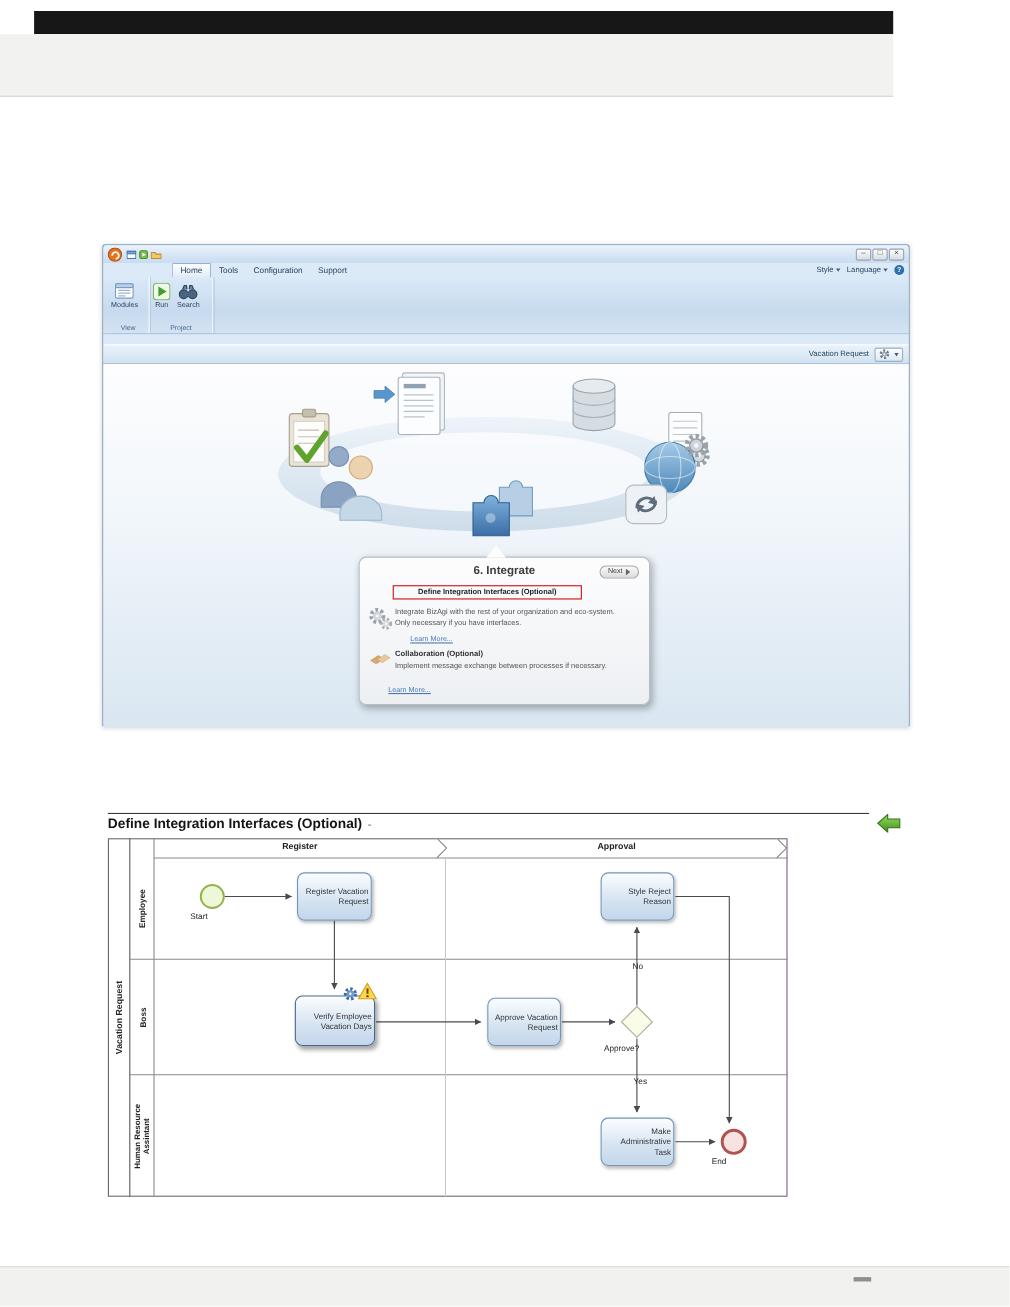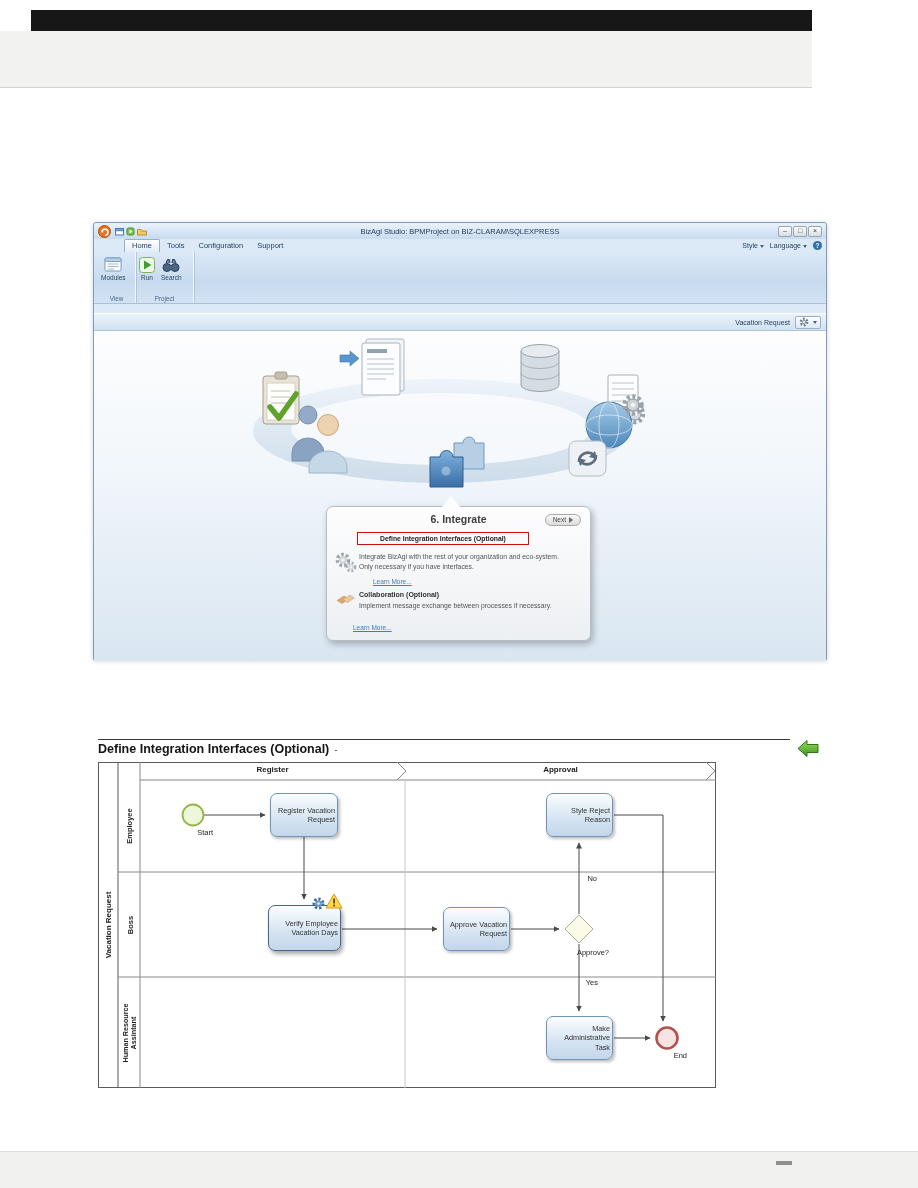--- a/index.html
+++ b/index.html
@@ -18,21 +18,21 @@
   .titlebar{position:relative;height:16px;background:linear-gradient(#eaf3fc,#c8dbf0);
             border-radius:3px 3px 0 0;display:flex;align-items:center;padding:0 4px;}
   .title-text{position:absolute;left:0;right:0;text-align:center;font-size:7.5px;color:#27405c;}
   .qat{display:flex;gap:2px;margin-left:4px;align-items:center;z-index:2;}
   .winbtns{margin-left:auto;display:flex;z-index:2;}
   .wbtn{width:14px;height:11px;margin-left:1px;background:linear-gradient(#fdfdfd,#d8dde2);
         border:1px solid #9aa4ae;border-radius:2px;font-size:7px;line-height:8px;text-align:center;color:#444;}
   .tabrow{position:relative;height:13px;display:flex;align-items:flex-end;padding-left:30px;background:#dce9f7;}
   .tab{font-size:7.5px;color:#1e3c5c;padding:1px 7px 2px;}
   .tab.active{background:linear-gradient(#fdfefe,#e2ecf7);border:1px solid #96b1cc;border-bottom:none;
-              border-radius:2px 2px 0 0;}
+              border-radius:2px 2px 0 0;margin-left:32px;}
   .tab-right{position:absolute;right:4px;top:2px;display:flex;align-items:center;gap:6px;font-size:7px;color:#1e3c5c;}
   .caret{display:inline-block;width:0;height:0;border-left:2.5px solid transparent;border-right:2.5px solid transparent;
          border-top:3px solid #44617e;margin-left:2px;vertical-align:middle;}
   .help{width:9px;height:9px;border-radius:50%;background:#2f6fb0;color:#fff;font-size:6.5px;font-weight:bold;
         text-align:center;line-height:9px;}
   .ribbon{height:52px;background:linear-gradient(#dbe9f8,#c7daee 60%,#d4e3f3);border-bottom:1px solid #a8c0da;
           display:flex;padding-left:4px;}
   .rgroup{position:relative;border-right:1px solid rgba(255,255,255,.8);box-shadow:1px 0 0 rgba(140,170,200,.5);
           display:flex;align-items:flex-start;padding-top:3px;}
   .rbtn{display:flex;flex-direction:column;align-items:center;gap:1px;font-size:6.5px;color:#2c4660;
@@ -66,21 +66,21 @@
   
   .rule{left:98px;top:739px;width:692px;height:0;border-top:1px solid #3a3a3a;}
   .sec-head{left:98px;top:742px;width:692px;text-align:left;font-size:12.5px;font-weight:bold;color:#141414;}
   .marker{font-weight:normal;color:#555;margin-left:5px;font-size:10px;}
 
   
   .diagram{left:98px;top:762px;width:618px;height:326px;background:#f0abfc;}
   .vlabel{position:absolute;display:flex;align-items:center;justify-content:center;transform:rotate(-90deg);
           font-weight:bold;color:#222;}
   .plabel{position:absolute;text-align:center;font-weight:bold;font-size:8px;color:#222;}
-  .dlabel{position:absolute;font-size:7.5px;color:#222;text-align:right;}
+  .dlabel{position:absolute;font-size:7.5px;color:#222;text-align:left;}
   .task{position:absolute;border:1px solid #6f94b8;border-radius:7px;
         background:linear-gradient(#fbfdff,#d7e5f2 55%,#c3d6ea);
         box-shadow:1.5px 2px 3px rgba(0,0,0,.25);display:flex;align-items:center;justify-content:center;
         text-align:right;font-size:7.3px;color:#333;line-height:1.25;padding:2px;}
   .task.selected{border:1.5px solid #45688c;box-shadow:2px 3px 4px rgba(0,0,0,.35);}
 
   
   .footer{left:0;top:1151px;width:918px;height:37px;background:#f1f1ef;border-top:1px solid #dedddb;}
   .footer-dash{left:776px;top:1161px;width:16px;height:4px;background:#8f8f8f;}
 </style>
@@ -105,21 +105,20 @@
           <rect x="0.5" y="1.5" width="8" height="2.2" fill="#7aa8d8" stroke="#4a7ab0"></rect>
         </svg>
         <svg width="9" height="9">
           <rect x="1" y="1" width="7" height="7" rx="1.5" fill="#7cc14e" stroke="#4e8a2a"></rect>
           <polygon points="3.5,2.8 6.8,4.5 3.5,6.2" fill="#fff"></polygon>
         </svg>
         <svg width="10" height="9">
           <path d="M0.5 2.5 h3.5 l1 1.5 h4.5 v4 h-9 z" fill="#f4c85e" stroke="#b8923a"></path>
         </svg>
       </div>
-      <div class="title-text">BizAgi Studio: BPMProject on BIZ-CLARAM\SQLEXPRESS</div>
       <div class="winbtns">
         <div class="wbtn">–</div>
         <div class="wbtn">□</div>
         <div class="wbtn">×</div>
       </div>
     </div>
 
     <div class="tabrow">
       <div class="tab active">Home</div>
       <div class="tab">Tools</div>

